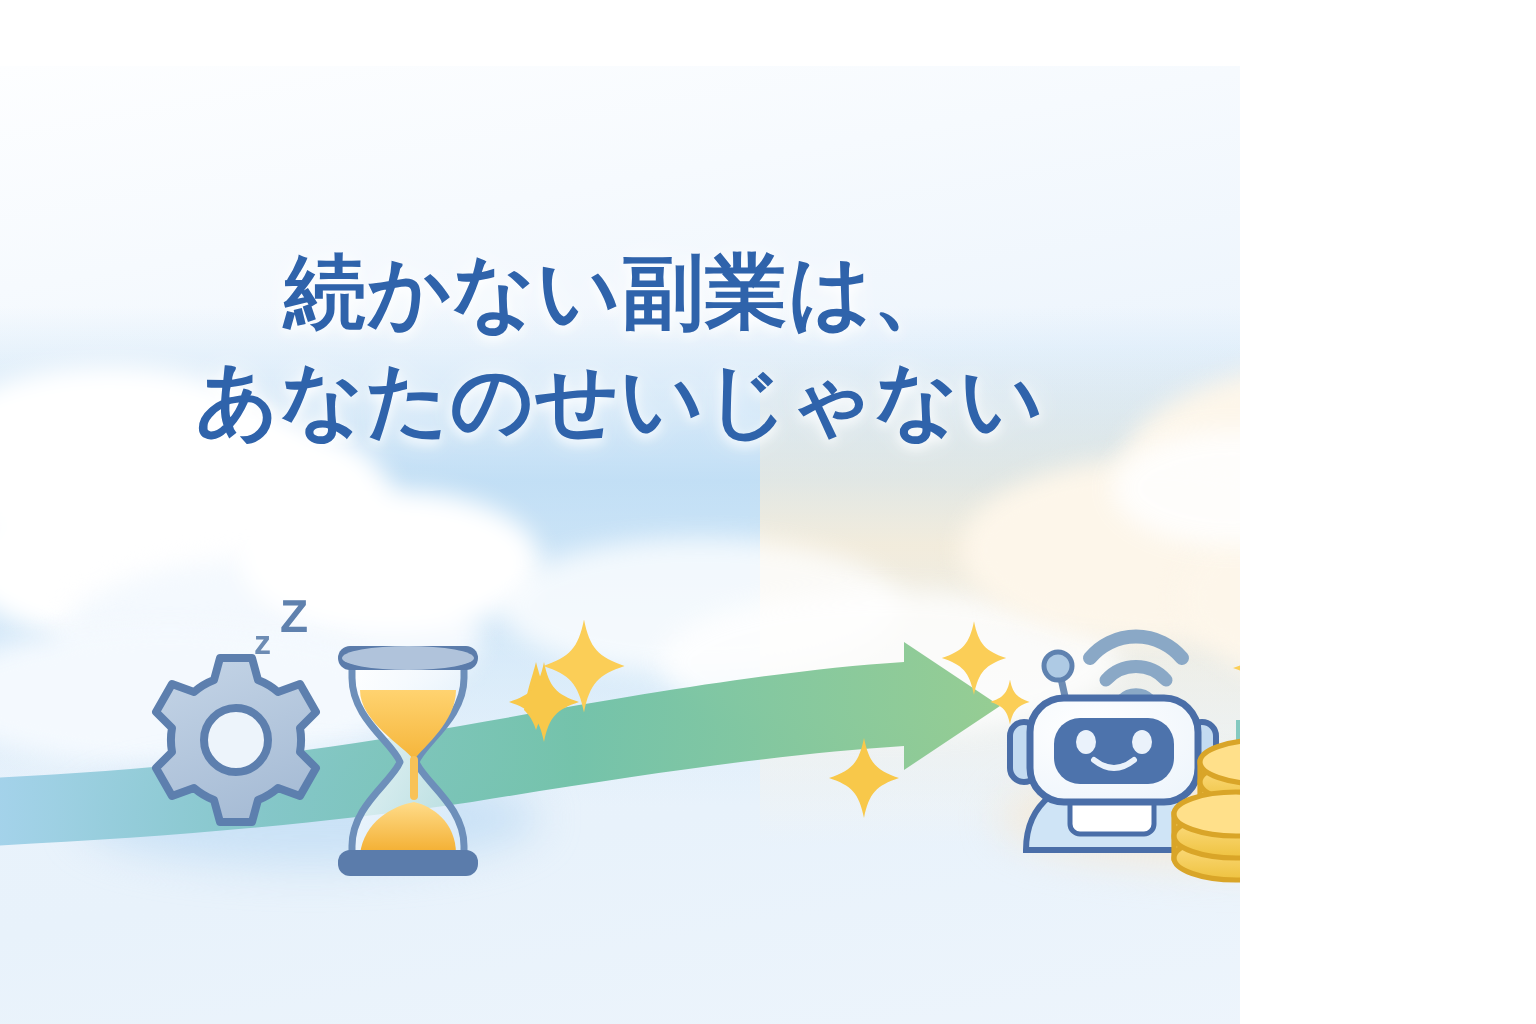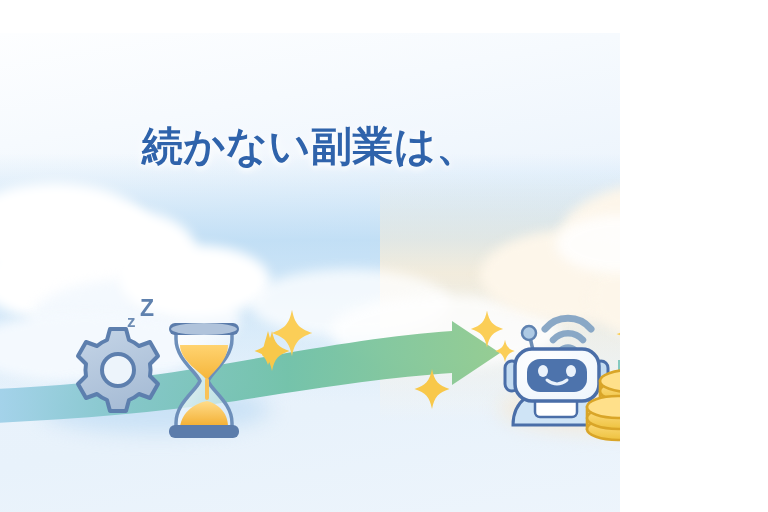--- a/index.html
+++ b/index.html
@@ -88,20 +88,21 @@
   <div class="cloud cloud-cream" style="left:480px; top:196px; width:200px; height:92px;"></div>
   <div class="cloud cloud-cream" style="left:590px; top:216px; width:220px; height:100px;"></div>
   <div class="cloud cloud-white" style="left:556px; top:182px; width:120px; height:58px; opacity:.85;"></div>
   <div class="cloud cloud-cream" style="left:640px; top:274px; width:170px; height:70px;"></div>
 
   <div class="haze" id="haze-left"></div>
   <div class="haze" id="haze-right"></div>
 
   <div id="headline">
     <span class="line">続かない副業は、</span>
+    <span class="line">あなたのせいじゃない</span>
   </div>
 
   <svg id="scene" viewBox="0 0 768 512">
     <defs>
       <linearGradient id="gradArrow" x1="0" y1="0" x2="1" y2="0">
         <stop offset="0%" stop-color="#9fd0ea"></stop>
         <stop offset="28%" stop-color="#7ec4c4"></stop>
         <stop offset="58%" stop-color="#6bbfa4"></stop>
         <stop offset="100%" stop-color="#8dc98a"></stop>
       </linearGradient>

